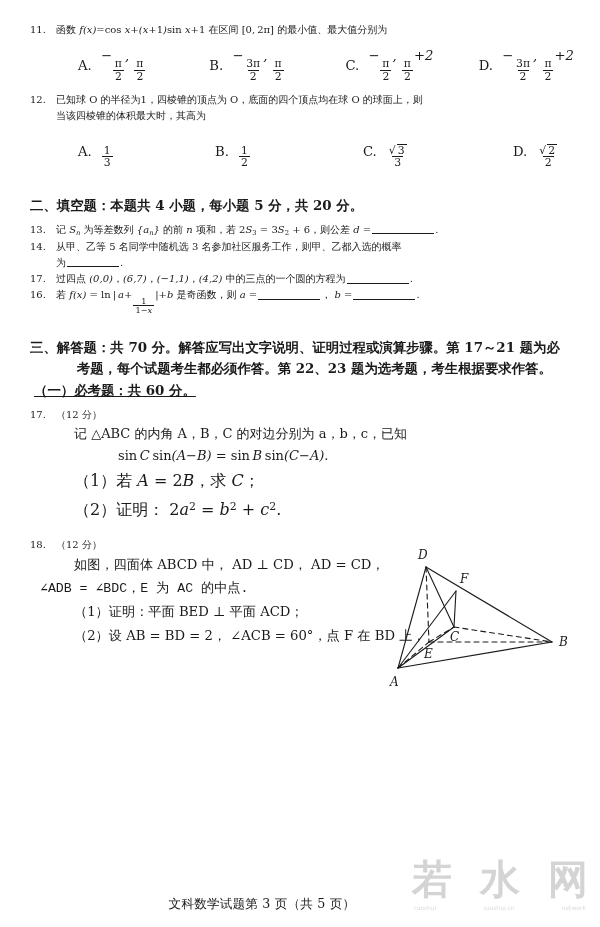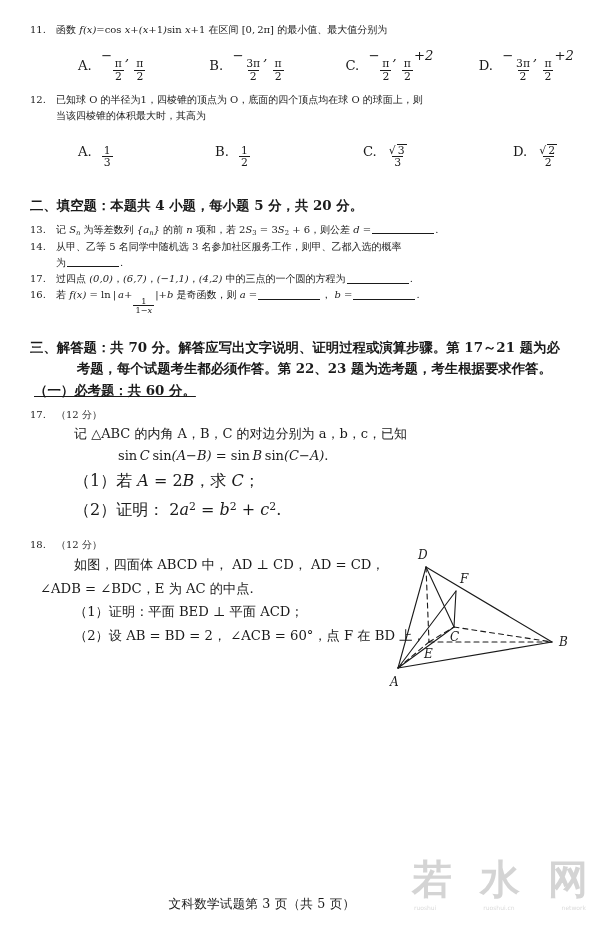--- a/index.html
+++ b/index.html
@@ -154,21 +154,21 @@
   .part-line {
     font-size: 16px;
     line-height: 1.78;
     padding-left: 48px;
   }
 
   
   .q18-wrap { position: relative; }
   .q18-text { width: 400px; }
   .q18-text .first-ind { padding-left: 48px; }
-  .q18-text .hang { padding-left: 14px; }
+  .q18-text .hang { padding-left: 14px; font-family: Liberation Mono, monospace; }
   .q18-text .part { padding-left: 48px; }
   .q18-text .line { font-size: 13.2px; line-height: 1.78; }
 
   .figure {
     position: absolute;
     right: -6px;
     top: 4px;
     width: 196px;
     height: 152px;
   }

